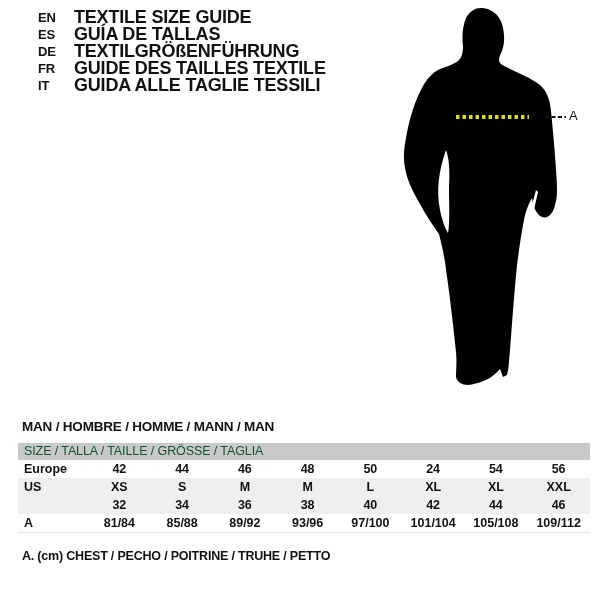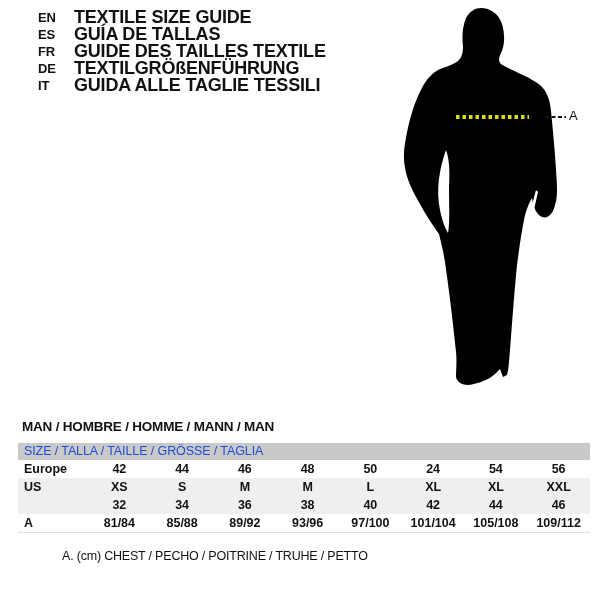--- a/index.html
+++ b/index.html
@@ -43,56 +43,56 @@
   .section-title{
     position:absolute;left:22px;top:419px;
     font-weight:bold;font-size:13.5px;letter-spacing:-0.2px;
   }
 
   
   .size-table{position:absolute;left:18px;top:443px;width:572px;font-size:12.5px;}
   .t-header{
     background:var(--header-bg);
     height:17px;line-height:17px;
-    padding-left:6px;color:#1d4ed8;
+    padding-left:6px;color:#14532d;
     letter-spacing:-0.1px;
   }
   .t-row{display:flex;height:18px;align-items:center;background:#fff;font-weight:bold;}
   .t-row.shaded{background:var(--shaded-row-bg);}
   .t-row.last{border-bottom:1px solid #e2e2e2;height:19px;}
   .t-label{width:70px;padding-left:6px;text-align:left;}
   .t-cell{flex:1;text-align:center;}
 
   
   .footnote{
     position:absolute;left:22px;top:549px;
-    font-weight:normal;font-size:12.5px;letter-spacing:-0.2px;margin-left:40px;
+    font-weight:bold;font-size:12.5px;letter-spacing:-0.2px;
   }
 </style>
 </head>
 <body>
 
 <div class="page">
 
   <div class="lang-list">
     <div class="lang-row">
       <span class="lang-code">EN</span>
       <span class="lang-title">TEXTILE SIZE GUIDE</span>
     </div>
     <div class="lang-row">
       <span class="lang-code">ES</span>
       <span class="lang-title">GUÍA DE TALLAS</span>
     </div>
     <div class="lang-row">
+      <span class="lang-code">DE</span>
+      <span class="lang-title">TEXTILGRÖßENFÜHRUNG</span>
+    </div>
+    <div class="lang-row">
       <span class="lang-code">FR</span>
       <span class="lang-title">GUIDE DES TAILLES TEXTILE</span>
-    </div>
-    <div class="lang-row">
-      <span class="lang-code">DE</span>
-      <span class="lang-title">TEXTILGRÖßENFÜHRUNG</span>
     </div>
     <div class="lang-row">
       <span class="lang-code">IT</span>
       <span class="lang-title">GUIDA ALLE TAGLIE TESSILI</span>
     </div>
   </div>
 
 
   <div class="figure-wrap">
     <svg width="190" height="400" viewBox="400 0 190 400">

